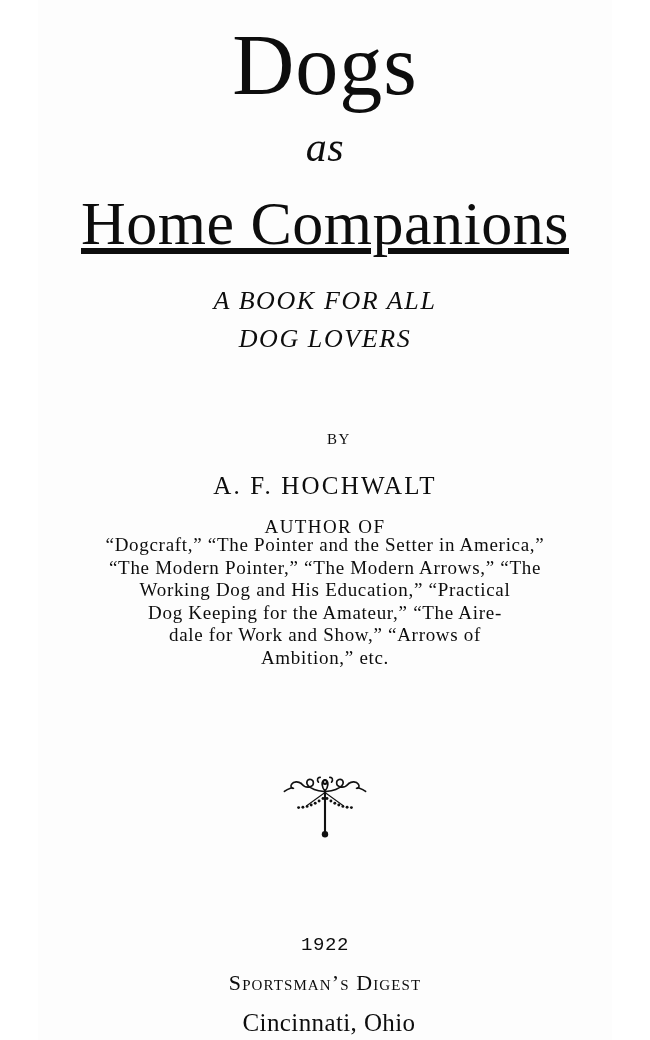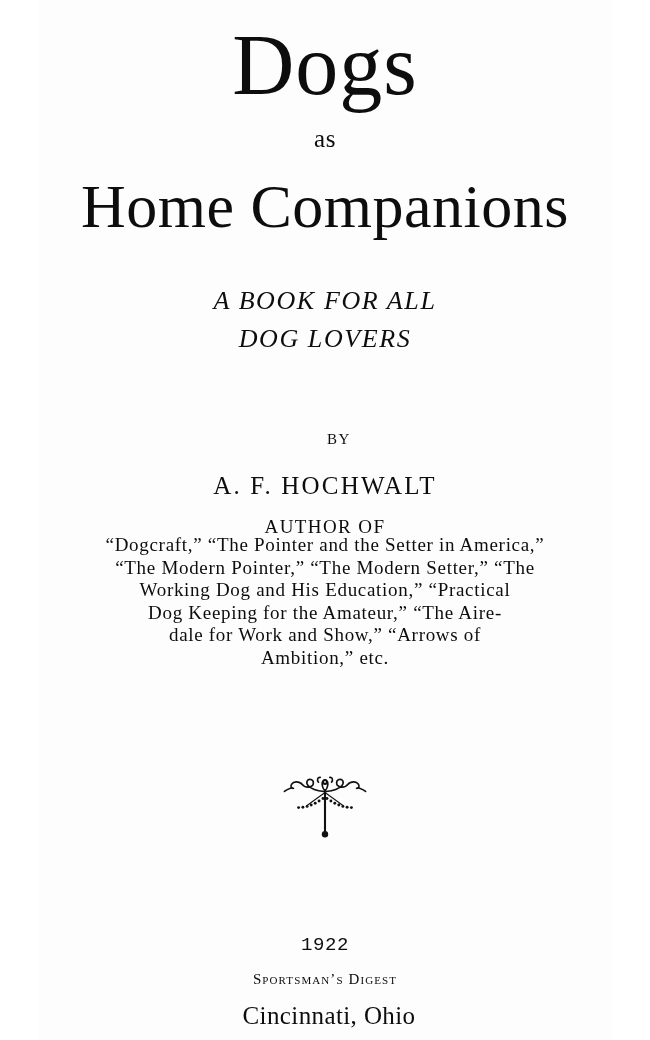--- a/index.html
+++ b/index.html
@@ -28,31 +28,33 @@
     text-align: center;
   }
   .title-main {
     font-size: 86px;
     line-height: 1.0;
     font-weight: normal;
     letter-spacing: 1px;
     margin: 0;
   }
   .title-conjunction {
-    font-size: 25px;
+    font-size: 42px;
+    font-style: italic;
     line-height: 1.0;
     margin: 18px 0 0 0;
     letter-spacing: 0.5px;
   }
   .title-sub {
     font-size: 62px;
     line-height: 1.0;
     font-weight: normal;
     letter-spacing: 0.5px;
     margin: 24px 0 16px 0;
+    text-decoration: underline;
   }
 
   
   .subtitle-block {
     position: absolute;
     top: 282px;
     left: 0;
     right: 0;
     text-align: center;
     font-style: italic;
@@ -122,21 +124,21 @@
     text-align: center;
   }
   .imprint-year {
     font-size: 19px;
     letter-spacing: 0.6px;
     line-height: 1;
     margin: 0;
     font-family: Liberation Mono, monospace;
   }
   .imprint-publisher {
-    font-size: 15px;
+    font-size: 22px;
     font-variant: small-caps;
     letter-spacing: 1.1px;
     line-height: 1;
     margin: 17px 0 0 0;
   }
   .imprint-city {
     font-size: 25px;
     letter-spacing: 0.4px;
     line-height: 1;
     margin: 16px 0 0 8px;
@@ -159,21 +161,21 @@
   </div>
 
   <div class="author-block">
     <div class="by-label">BY</div>
     <div class="author-name">A. F. HOCHWALT</div>
     <div class="author-of">AUTHOR OF</div>
   </div>
 
   <div class="works-block">
     <span class="works-line">“Dogcraft,” “The Pointer and the Setter in America,”</span>
-    <span class="works-line">“The Modern Pointer,” “The Modern Setter,” “The</span>
+    <span class="works-line">“The Modern Pointer,” “The Modern Arrows,” “The</span>
     <span class="works-line">Working Dog and His Education,” “Practical</span>
     <span class="works-line">Dog Keeping for the Amateur,” “The Aire-</span>
     <span class="works-line">dale for Work and Show,” “Arrows of</span>
     <span class="works-line">Ambition,” etc.</span>
   </div>
 
   <div class="ornament">
     <svg width="96" height="70" viewBox="0 0 96 70" fill="none" stroke="#111111" stroke-width="1.6" stroke-linecap="round" stroke-linejoin="round">
 
       <path d="M48 20 L48 62" stroke-width="2.1"></path>

